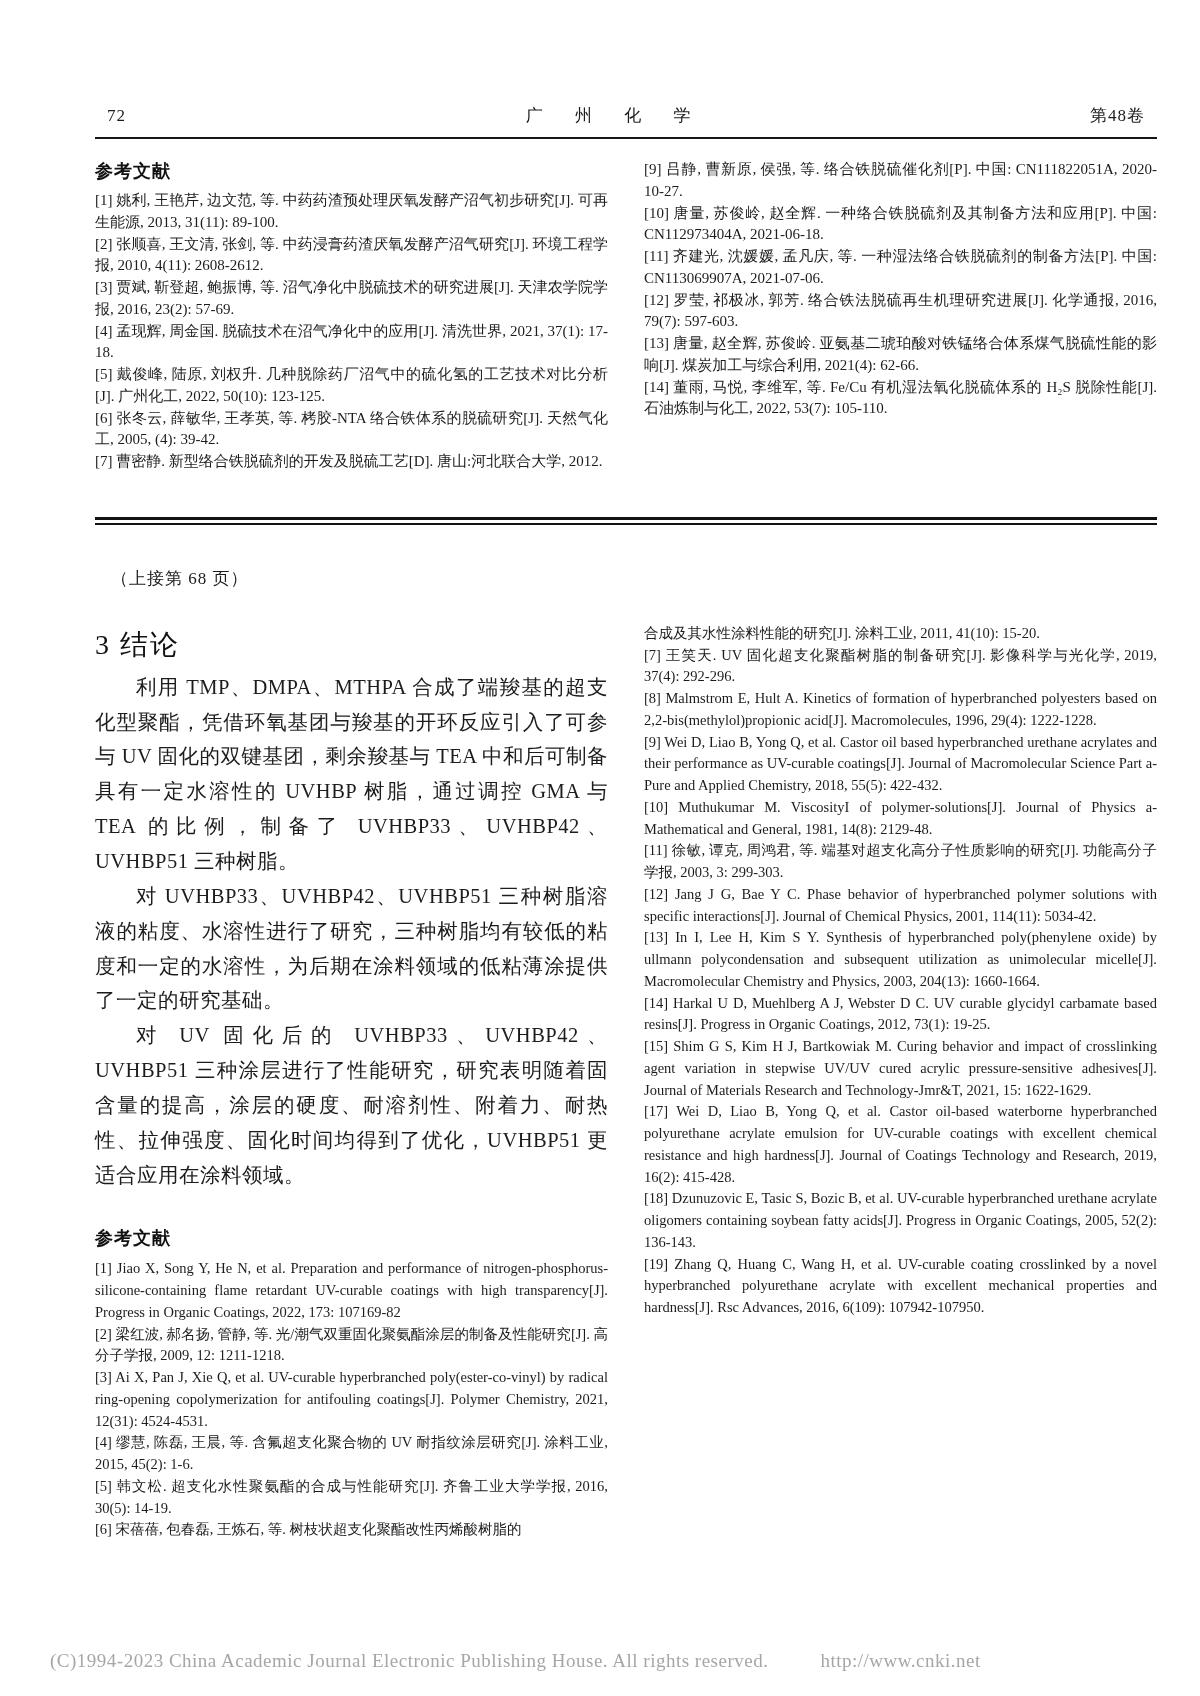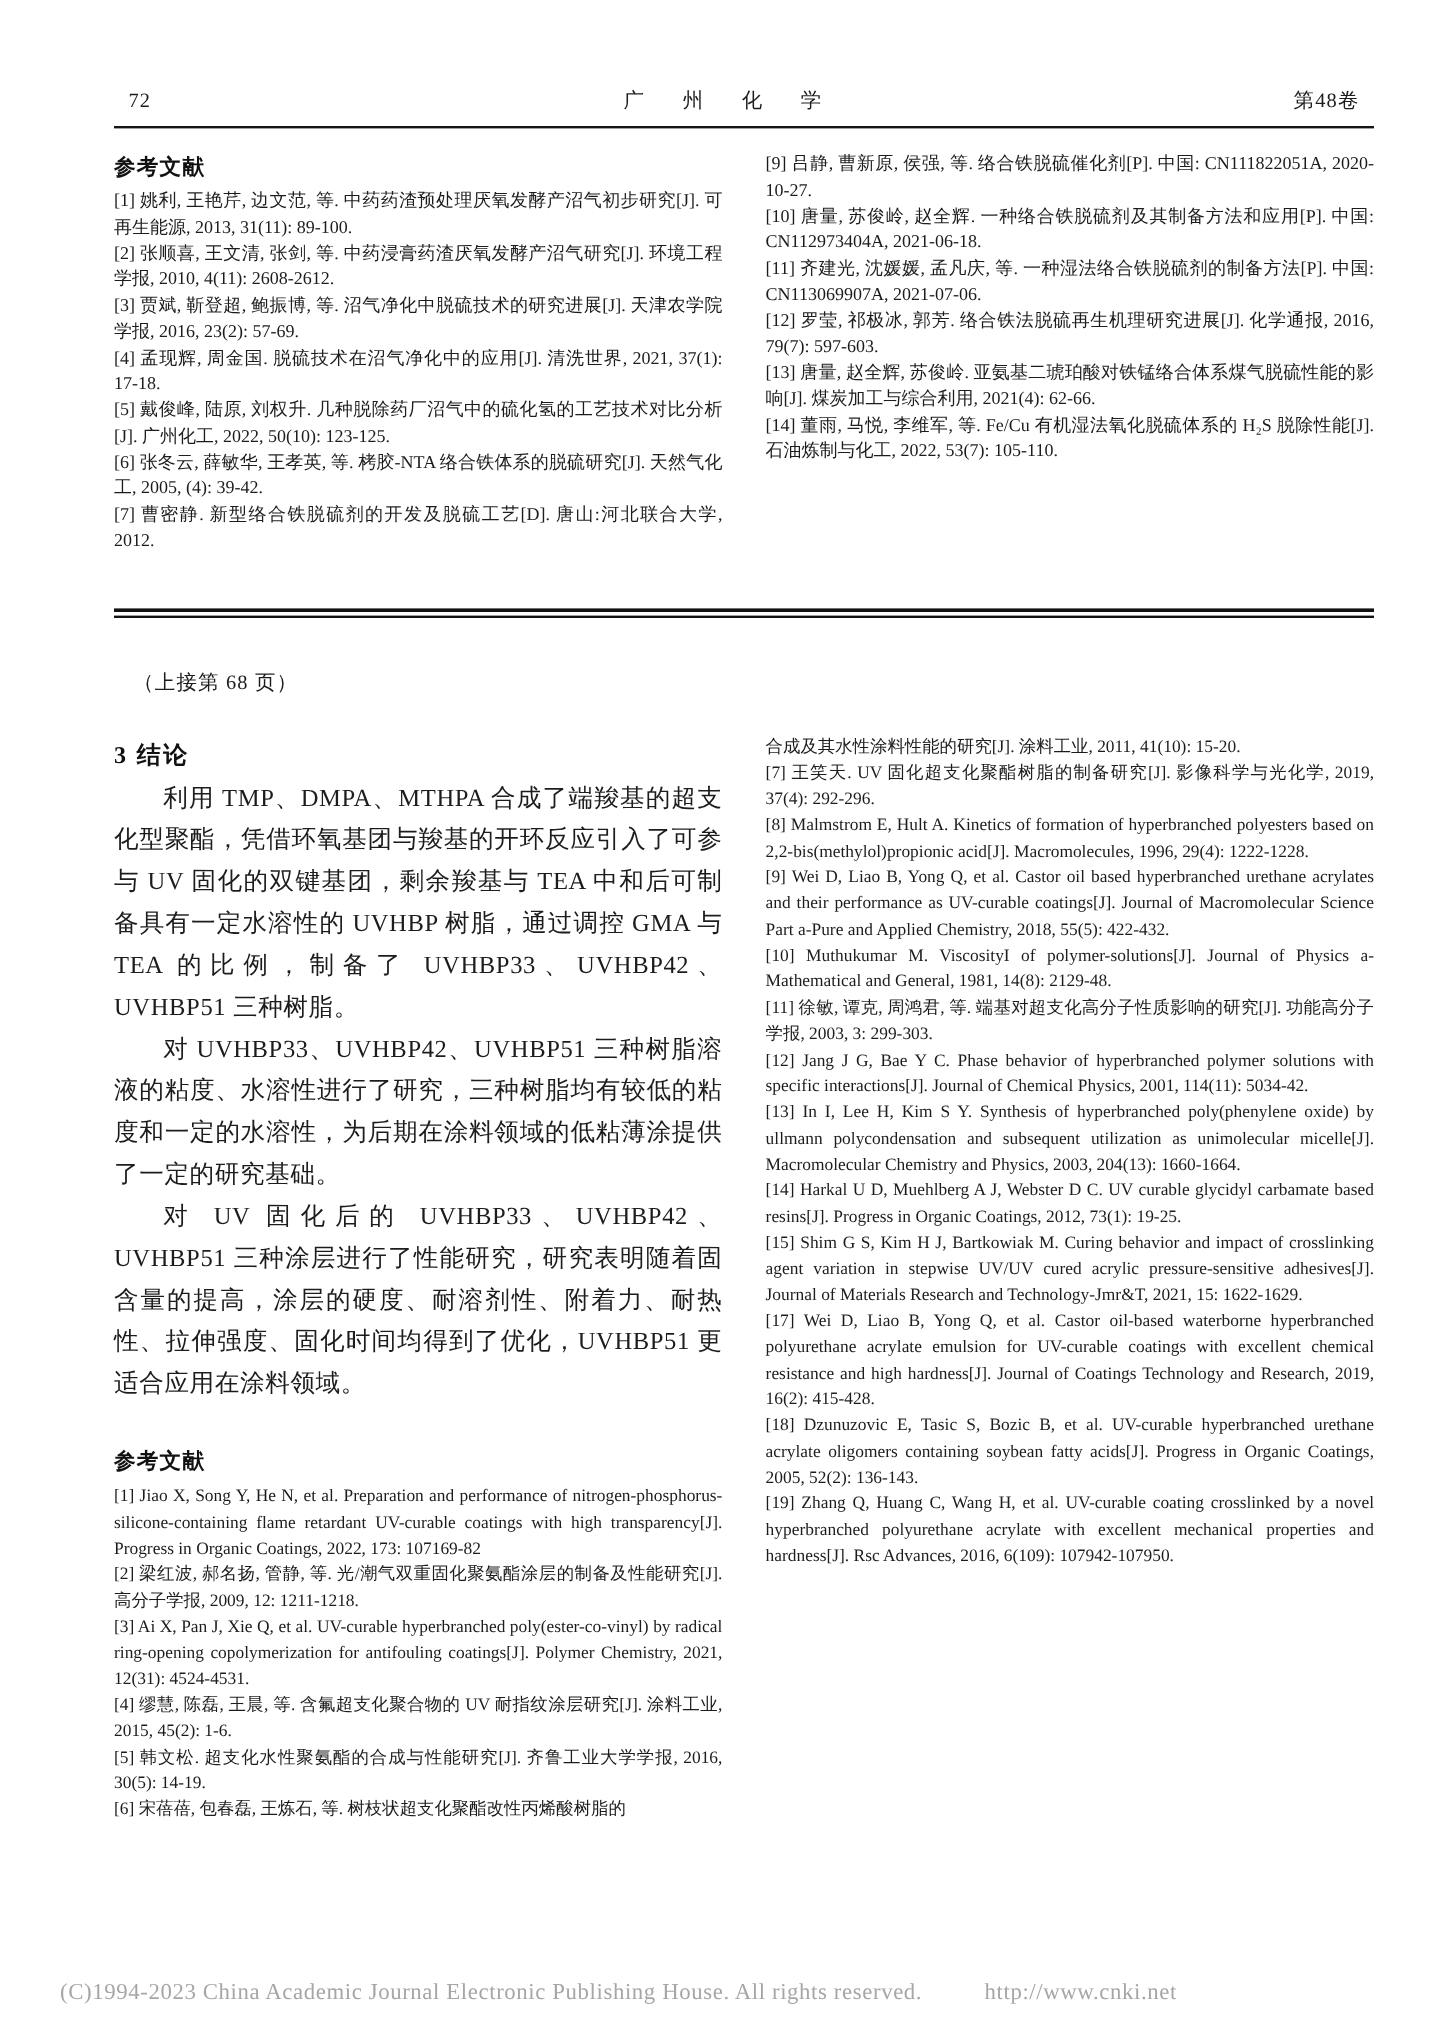--- a/index.html
+++ b/index.html
@@ -1,34 +1,34 @@
 <!DOCTYPE html>
 <html><head>
 <meta charset="utf-8">
 <style>
   html,body{margin:0;padding:0;background:#ffffff;}
   .page{
     position:relative;
     width:1200px;height:1696px;
     margin:0 auto;
     box-sizing:border-box;
-    padding:72px 55px 0 95px;
+    padding:72px 43px 0 95px;
     background:#ffffff;
     color:#1c1c1c;
     font-family:"Liberation Serif","DejaVu Serif",serif;
     overflow:hidden;
   }
   
   .page-header{
     display:flex;justify-content:space-between;align-items:baseline;
     font-size:17px;letter-spacing:1px;
     padding:0 12px 10px 12px;
     border-bottom:2.5px solid #161616;
   }
-  .journal-title{letter-spacing:14px;text-indent:14px;}
+  .journal-title{letter-spacing:14px;text-indent:14px;margin-top:32px;}
   
   .two-col{display:flex;gap:36px;}
   .col{flex:1 1 0;min-width:0;}
   .refs-heading{
     font-size:18px;font-weight:bold;margin:0 0 7px 0;color:#111;
     letter-spacing:1px;
   }
   .top-refs{margin-top:20px;}
   .ref{
     margin:0;font-size:15px;line-height:1.45;text-align:justify;
@@ -38,21 +38,21 @@
   .section-divider{
     margin-top:44px;
     border-top:3.5px solid #121212;
     border-bottom:2px solid #121212;
     height:3px;
   }
   
   .main-section{margin-top:26px;}
   .continuation-note{margin:16px;font-size:17px;letter-spacing:1px;}
   .conclusion-heading{
-    font-size:20px;font-weight:bold;margin:36px 0 6px 0;color:#111;
+    font-size:28px;font-weight:normal;margin:36px 0 6px 0;color:#111;
     letter-spacing:2px;
   }
   .body-para{
     margin:0;font-size:20.5px;line-height:1.7;text-align:justify;
     text-indent:2em;letter-spacing:0.5px;
   }
   .refs-heading-bottom{
     font-size:18px;font-weight:bold;margin:34px 0 8px 0;color:#111;
     letter-spacing:1px;
   }

